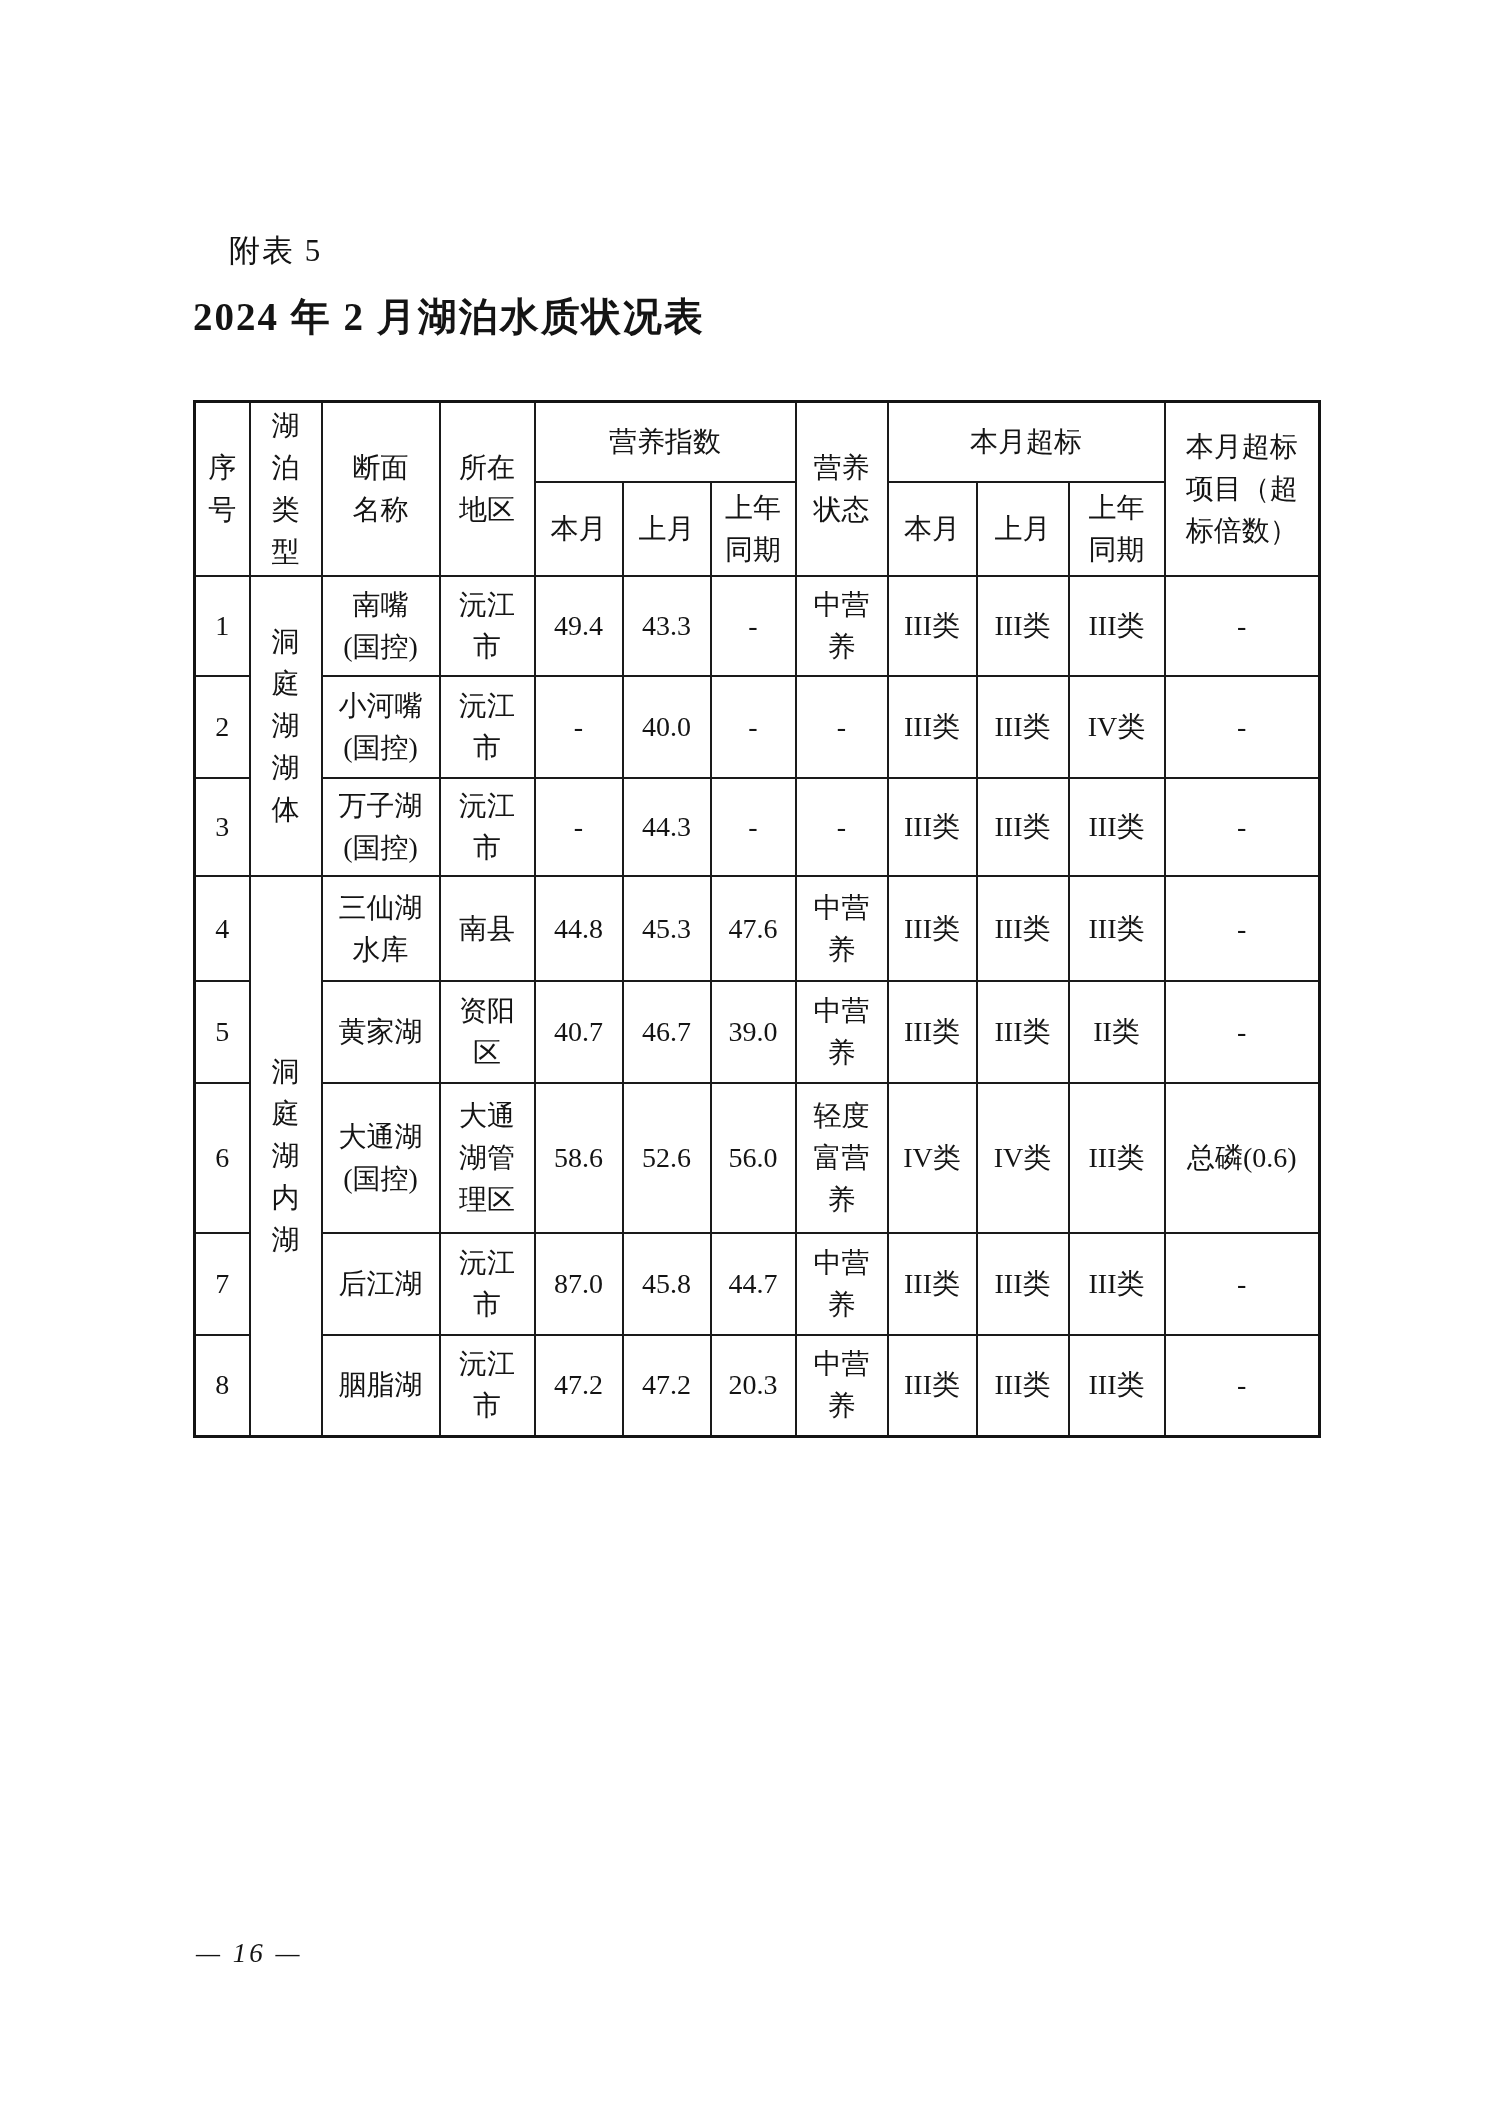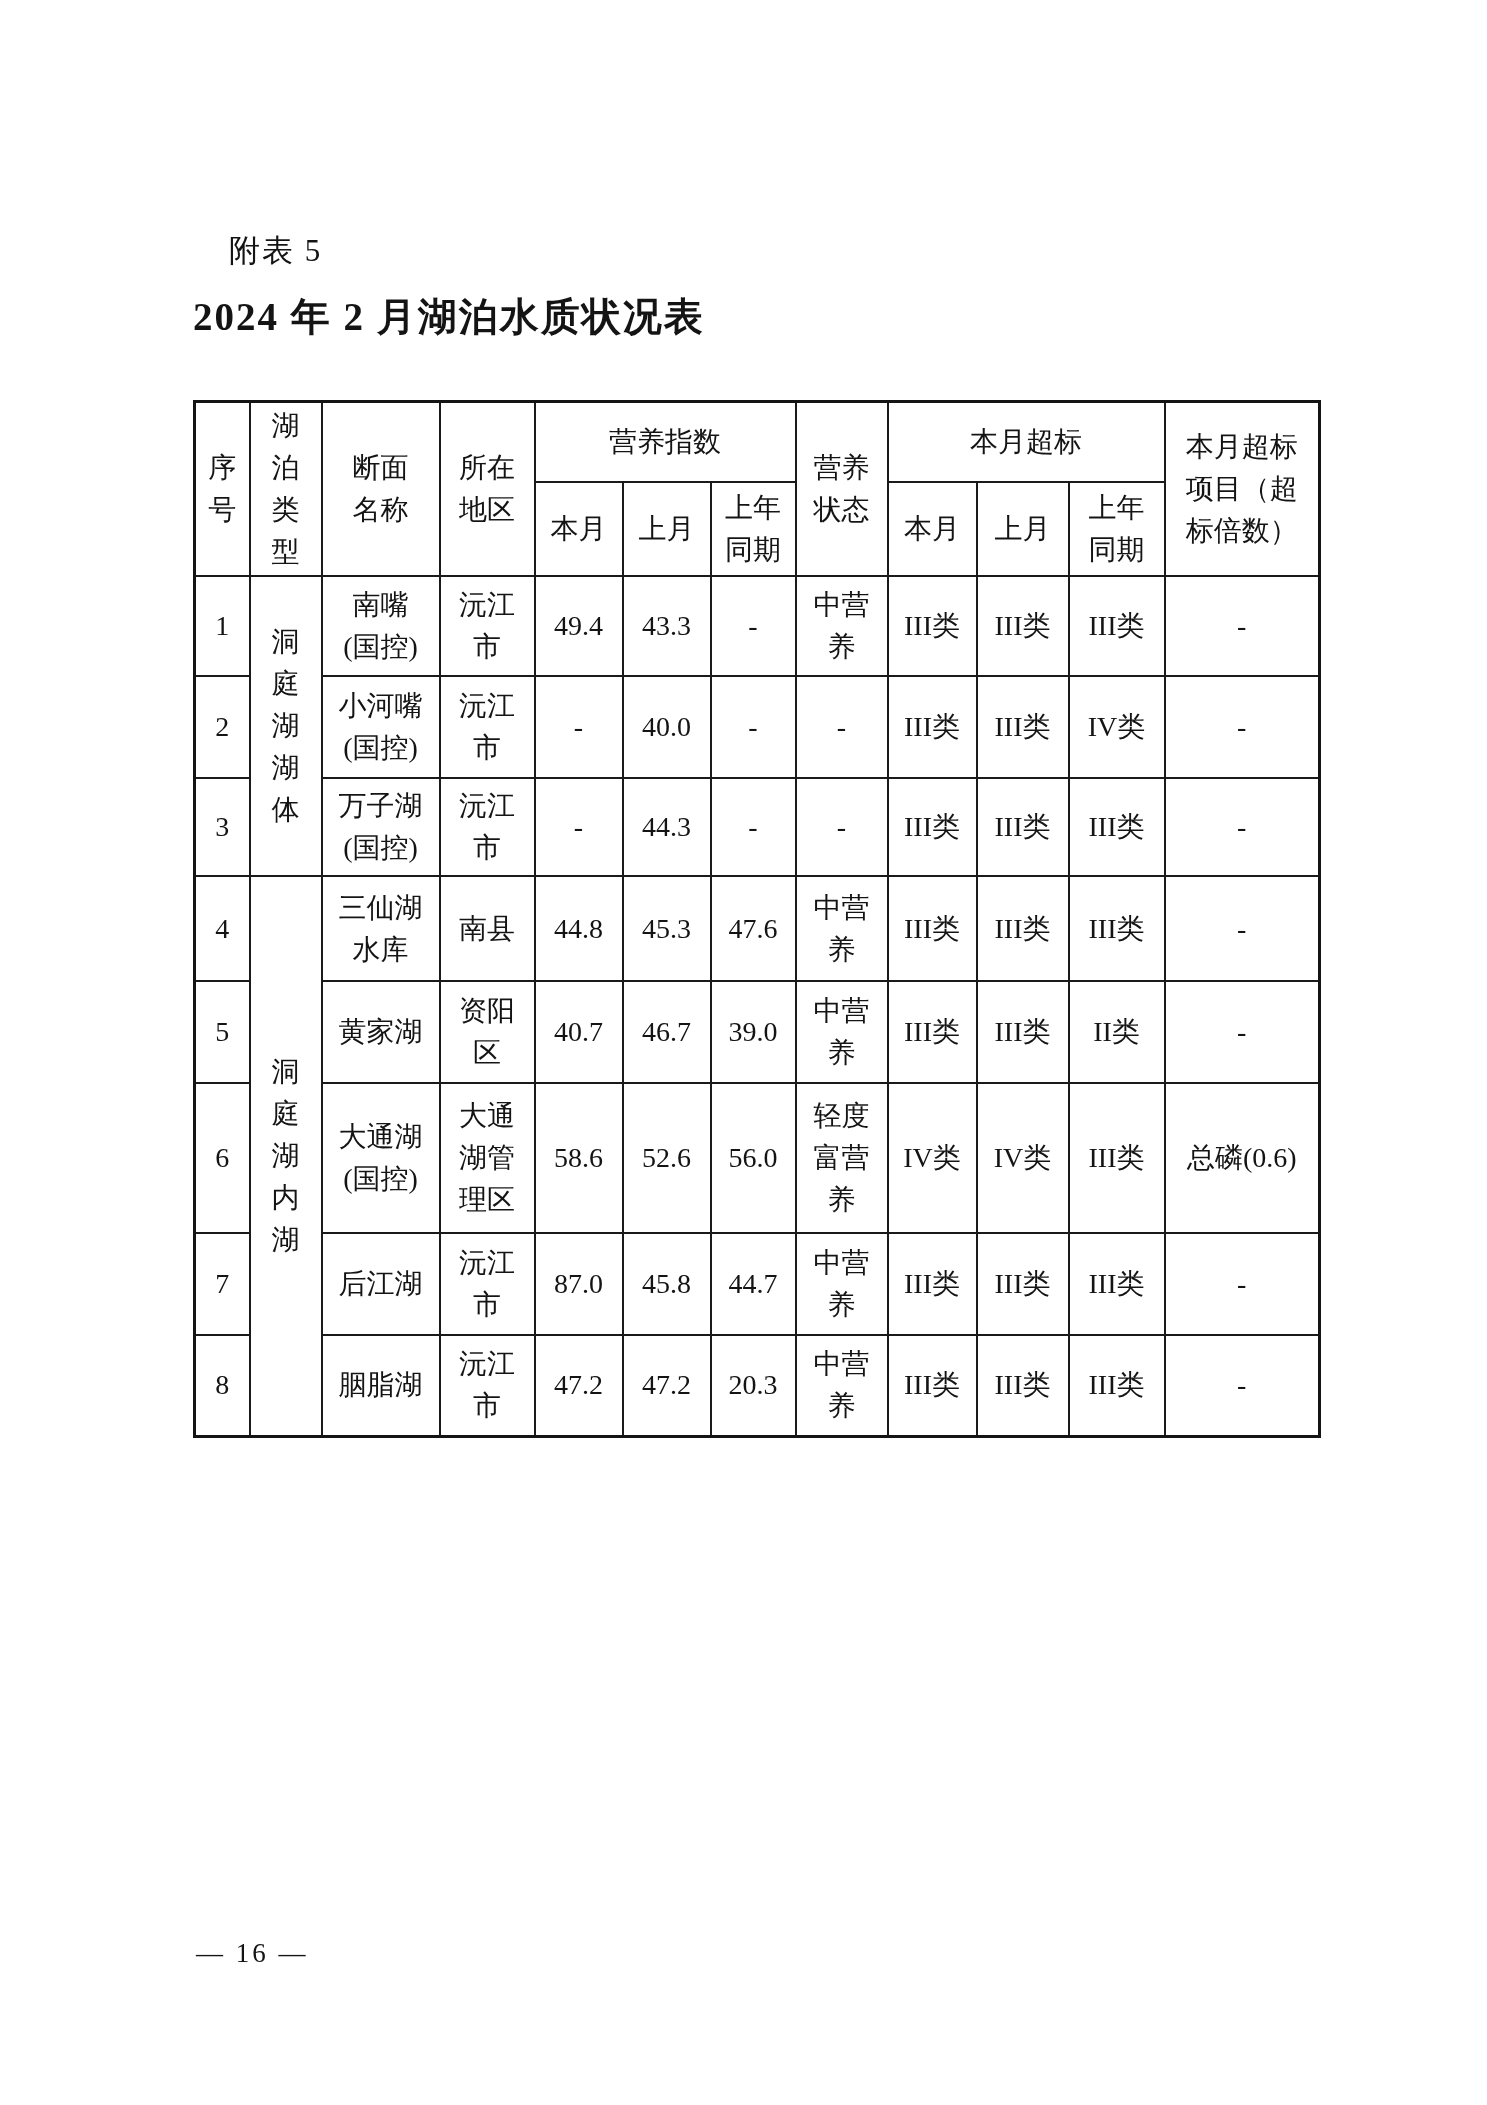--- a/index.html
+++ b/index.html
@@ -29,21 +29,21 @@
     font-weight:normal;
     font-size:28px;line-height:1.5;
     padding:2px 2px;
     overflow:hidden;
   }
   .vhead{line-height:1.78;}
   .lake-type-cell{line-height:2.1;}
   .num{font-size:29px;}
   .footer{
     position:absolute;left:196px;top:1938px;
-    font-size:27px;letter-spacing:3px;
+    font-size:27px;letter-spacing:3px;font-style:italic;
   }
 </style>
 </head>
 <body>
 
 <div class="annex">附表 5</div>
 <div class="doc-title">2024 年 2 月湖泊水质状况表</div>
 
 <table class="wq">
   <colgroup>

